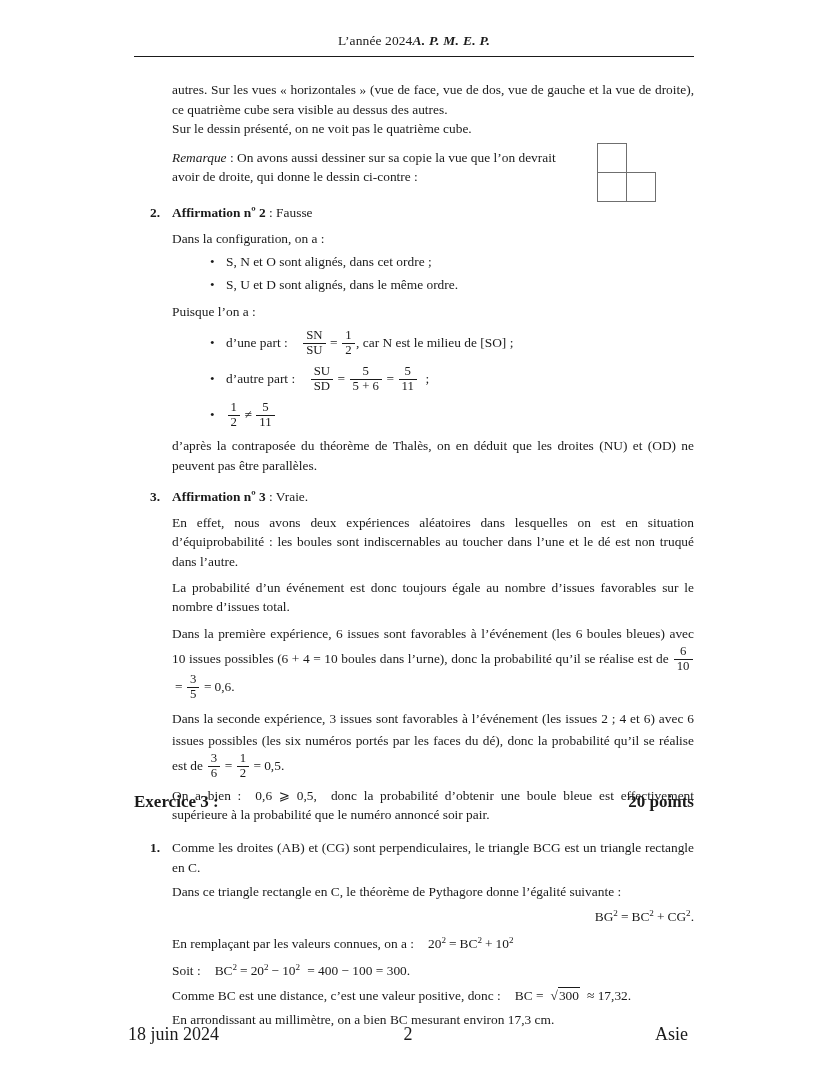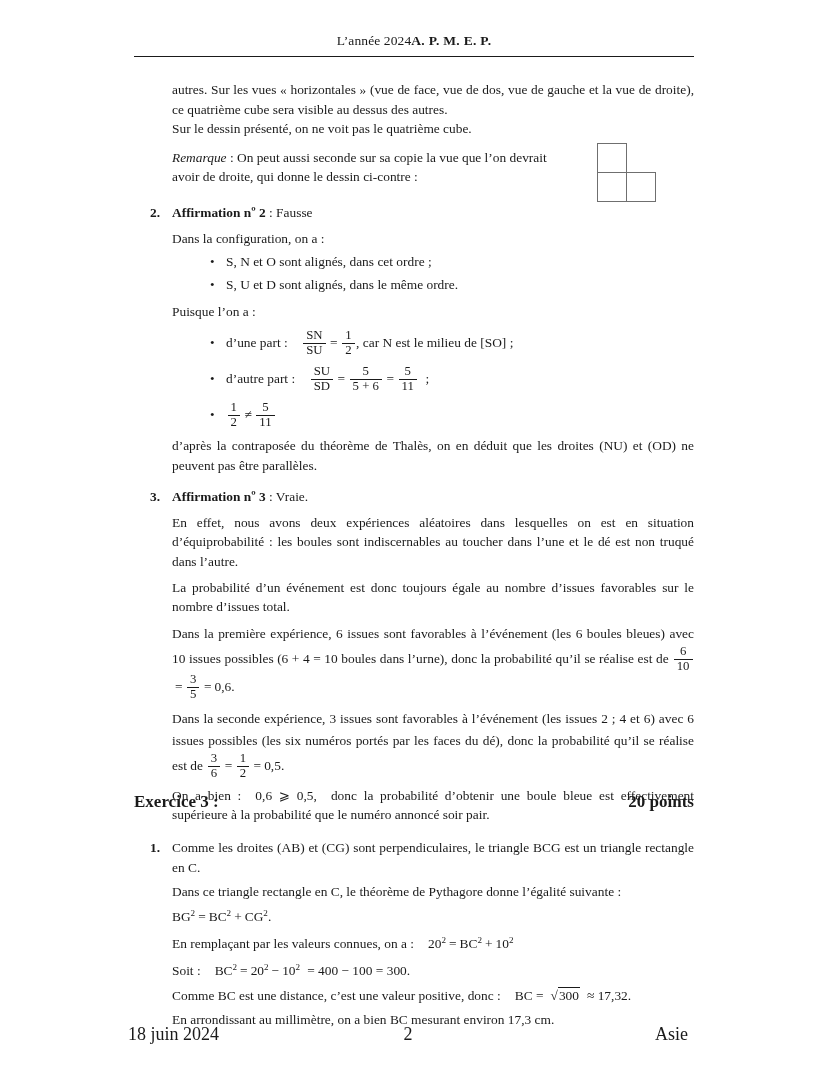--- a/index.html
+++ b/index.html
@@ -26,21 +26,21 @@
     position: absolute;
     left: 134px;
     top: 33px;
     width: 560px;
     display: flex;
     justify-content: center;
     align-items: baseline;
     font-size: 13.5px;
   }
   .header-left { letter-spacing: 0.1px; }
-  .header-right { font-weight: bold; letter-spacing: 0.3px; }
+  .header-right { font-weight: bold; letter-spacing: 0.3px; font-style: italic; }
   .header-rule {
     position: absolute;
     left: 134px;
     top: 56px;
     width: 560px;
     height: 0;
     border-top: 1.6px solid #1a1a1a;
   }
   
   .content {
@@ -185,21 +185,21 @@
     <div class="sq sq-b"></div>
     <div class="sq sq-c"></div>
   </div>
 
   <div class="content">
 
     <p class="just indent-body">autres. Sur les vues « horizontales » (vue de face, vue de dos, vue de gauche et la vue de droite), ce quatrième cube sera visible au dessus des autres.</p>
     <p class="indent-body">Sur le dessin présenté, on ne voit pas le quatrième cube.</p>
 
     <p class="indent-body" style="margin-top:9px; width:400px;">
-      <span class="ital">Remarque</span><span> : On peut aussi seconde sur sa copie la vue que l’on devrait avoir de droite, qui donne le dessin ci-contre :</span>
+      <span class="ital">Remarque</span><span> : On avons aussi dessiner sur sa copie la vue que l’on devrait avoir de droite, qui donne le dessin ci-contre :</span>
     </p>
 
     <div class="num-item" style="margin-top:16px;">
       <span class="num-marker">2.</span>
       <p>
         <span class="num-head">Affirmation nº 2</span><span> : Fausse</span>
       </p>
       <p style="margin-top:6px;">Dans la configuration, on a :</p>
       <ul class="bullets">
         <li>S, N et O sont alignés, dans cet ordre ;</li>
@@ -248,21 +248,21 @@
     <span>Exercice 3 :</span>
     <span>20 points</span>
   </div>
 
   <div class="exo-body">
     <div class="num-item" style="margin-top:0;">
       <span class="num-marker">1.</span>
       <p class="just">Comme les droites (AB) et (CG) sont perpendiculaires, le triangle BCG est un triangle rectangle en C.</p>
       <p style="margin-top:5px;">Dans ce triangle rectangle en C, le théorème de Pythagore donne l’égalité suivante :</p>
 
-      <p style="margin-top:2px;">
+      <p style="margin-top:2px;text-align:right;">
         <span>BG</span><sup>2</sup><span class="op">=</span><span>BC</span><sup>2</sup><span class="op">+</span><span>CG</span><sup>2</sup><span>.</span>
       </p>
 
       <p style="margin-top:5px;">
         <span>En remplaçant par les valeurs connues, on a :</span><span class="sp"></span><span>20</span><sup>2</sup><span class="op">=</span><span>BC</span><sup>2</sup><span class="op">+</span><span>10</span><sup>2</sup>
       </p>
 
       <p style="margin-top:5px;">
         <span>Soit :</span><span class="sp"></span><span>BC</span><sup>2</sup><span class="op">=</span><span>20</span><sup>2</sup><span class="op">−</span><span>10</span><sup>2</sup><span class="sp-sm"></span><span>= 400 − 100 = 300.</span>
       </p>

